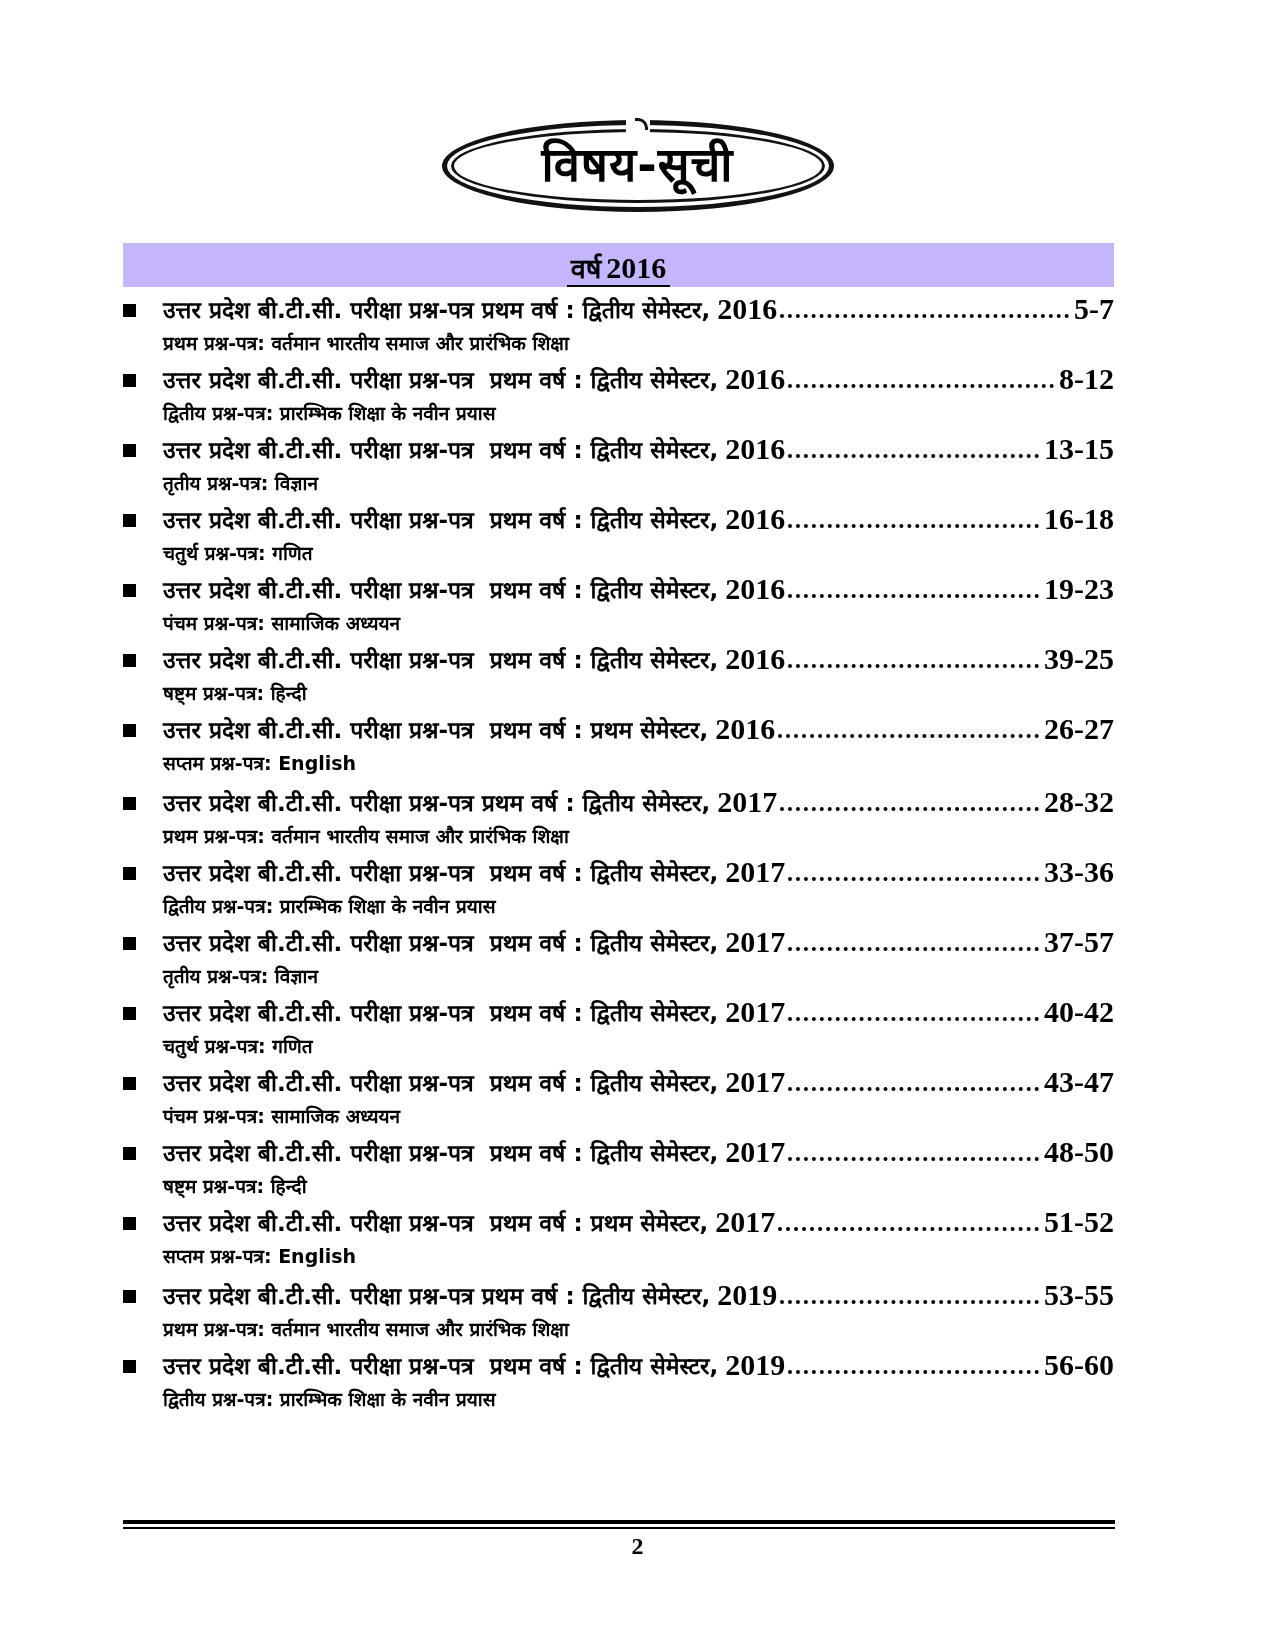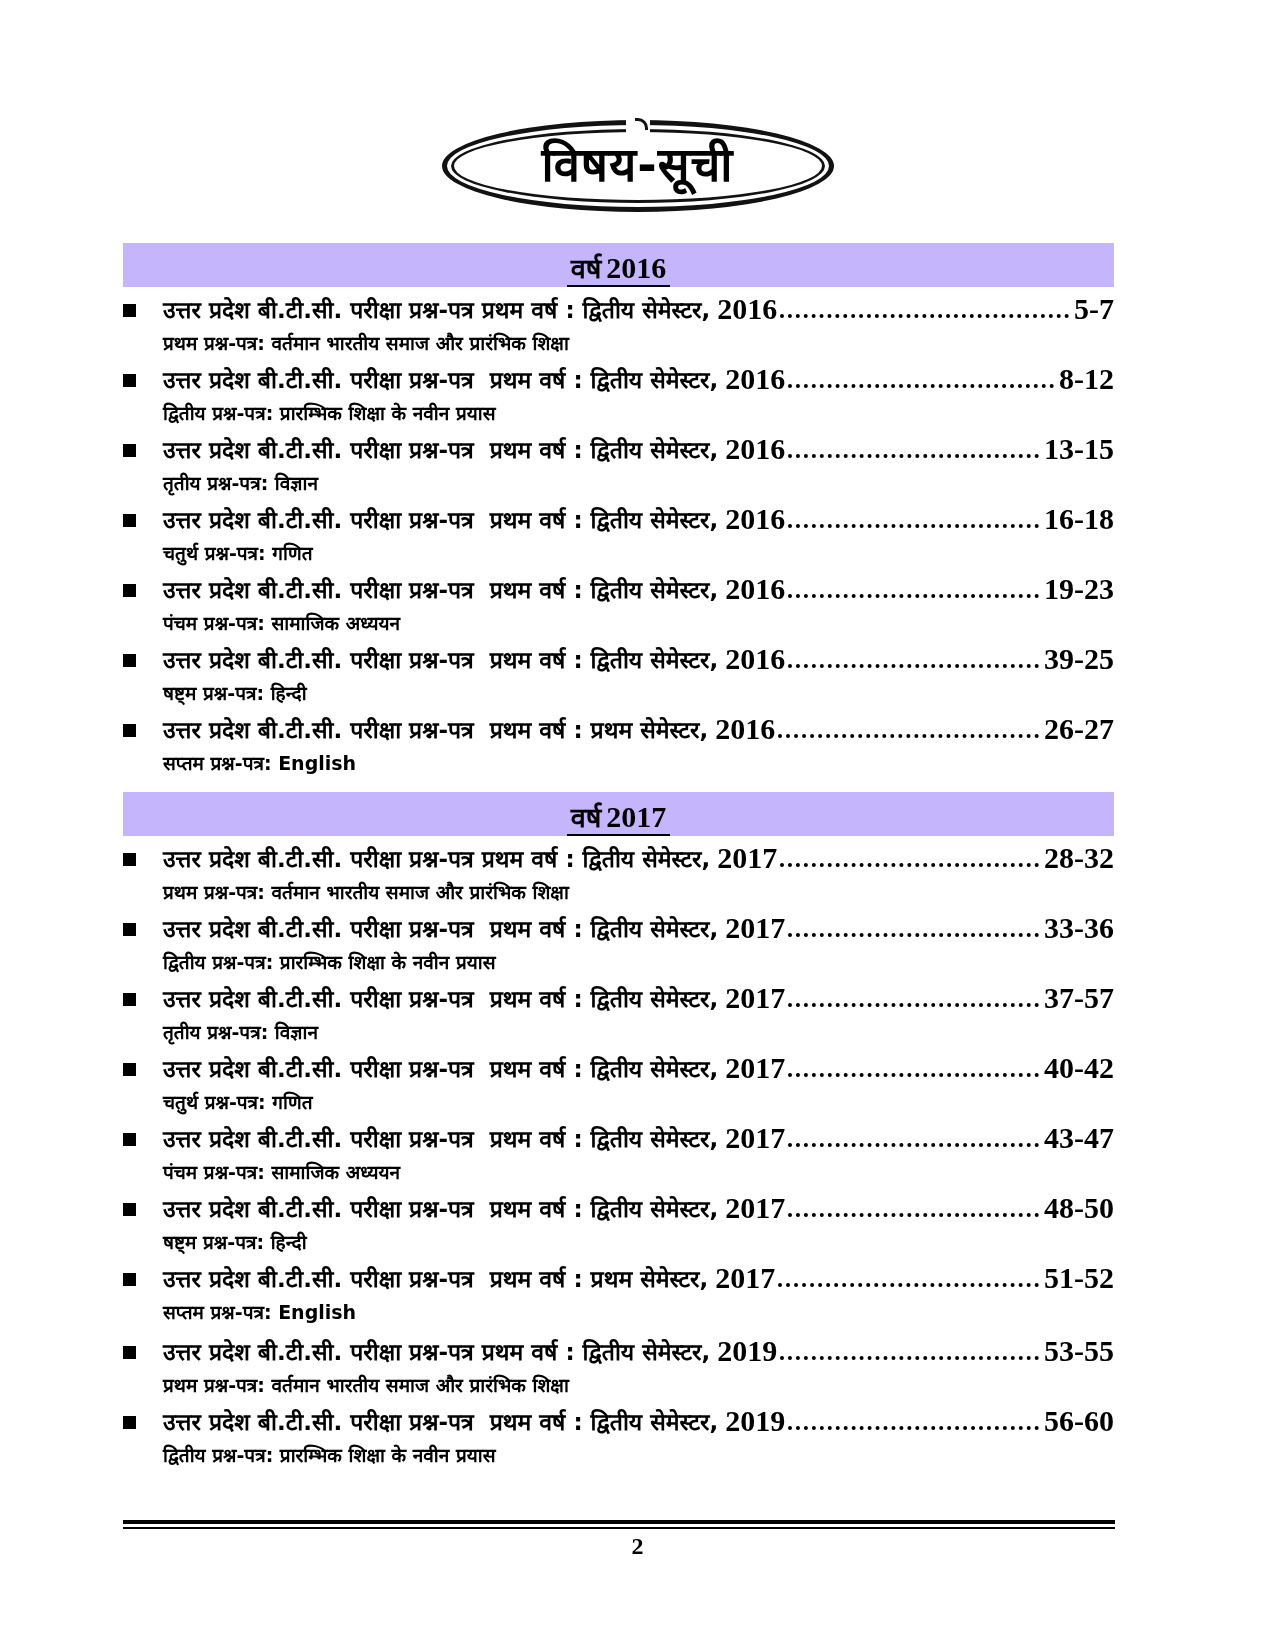--- a/index.html
+++ b/index.html
@@ -179,26 +179,20 @@
       <span class="eyear">2016</span>
       <span class="dots"></span>
       <span class="epages">26-27</span>
     </div>
     <div class="line2">सप्तम प्रश्न-पत्र: English</div>
   </div>
 </div>
   </section>
 
   <section class="toc-section">
-    <div class="section-bar">
-      <span class="section-hdr">
-        <span class="hdr-label">वर्ष</span>
-        <span class="hdr-year"> 2017</span>
-      </span>
-    </div>
     <div class="entries">
   <div class="entry">
     <div class="line1">
       <span class="bullet"></span>
       <span class="etitle">उत्तर प्रदेश बी.टी.सी. परीक्षा प्रश्न-पत्र प्रथम वर्ष : द्वितीय सेमेस्टर,</span>
       <span class="eyear">2017</span>
       <span class="dots"></span>
       <span class="epages">28-32</span>
     </div>
     <div class="line2">प्रथम प्रश्न-पत्र: वर्तमान भारतीय समाज और प्रारंभिक शिक्षा</div>

